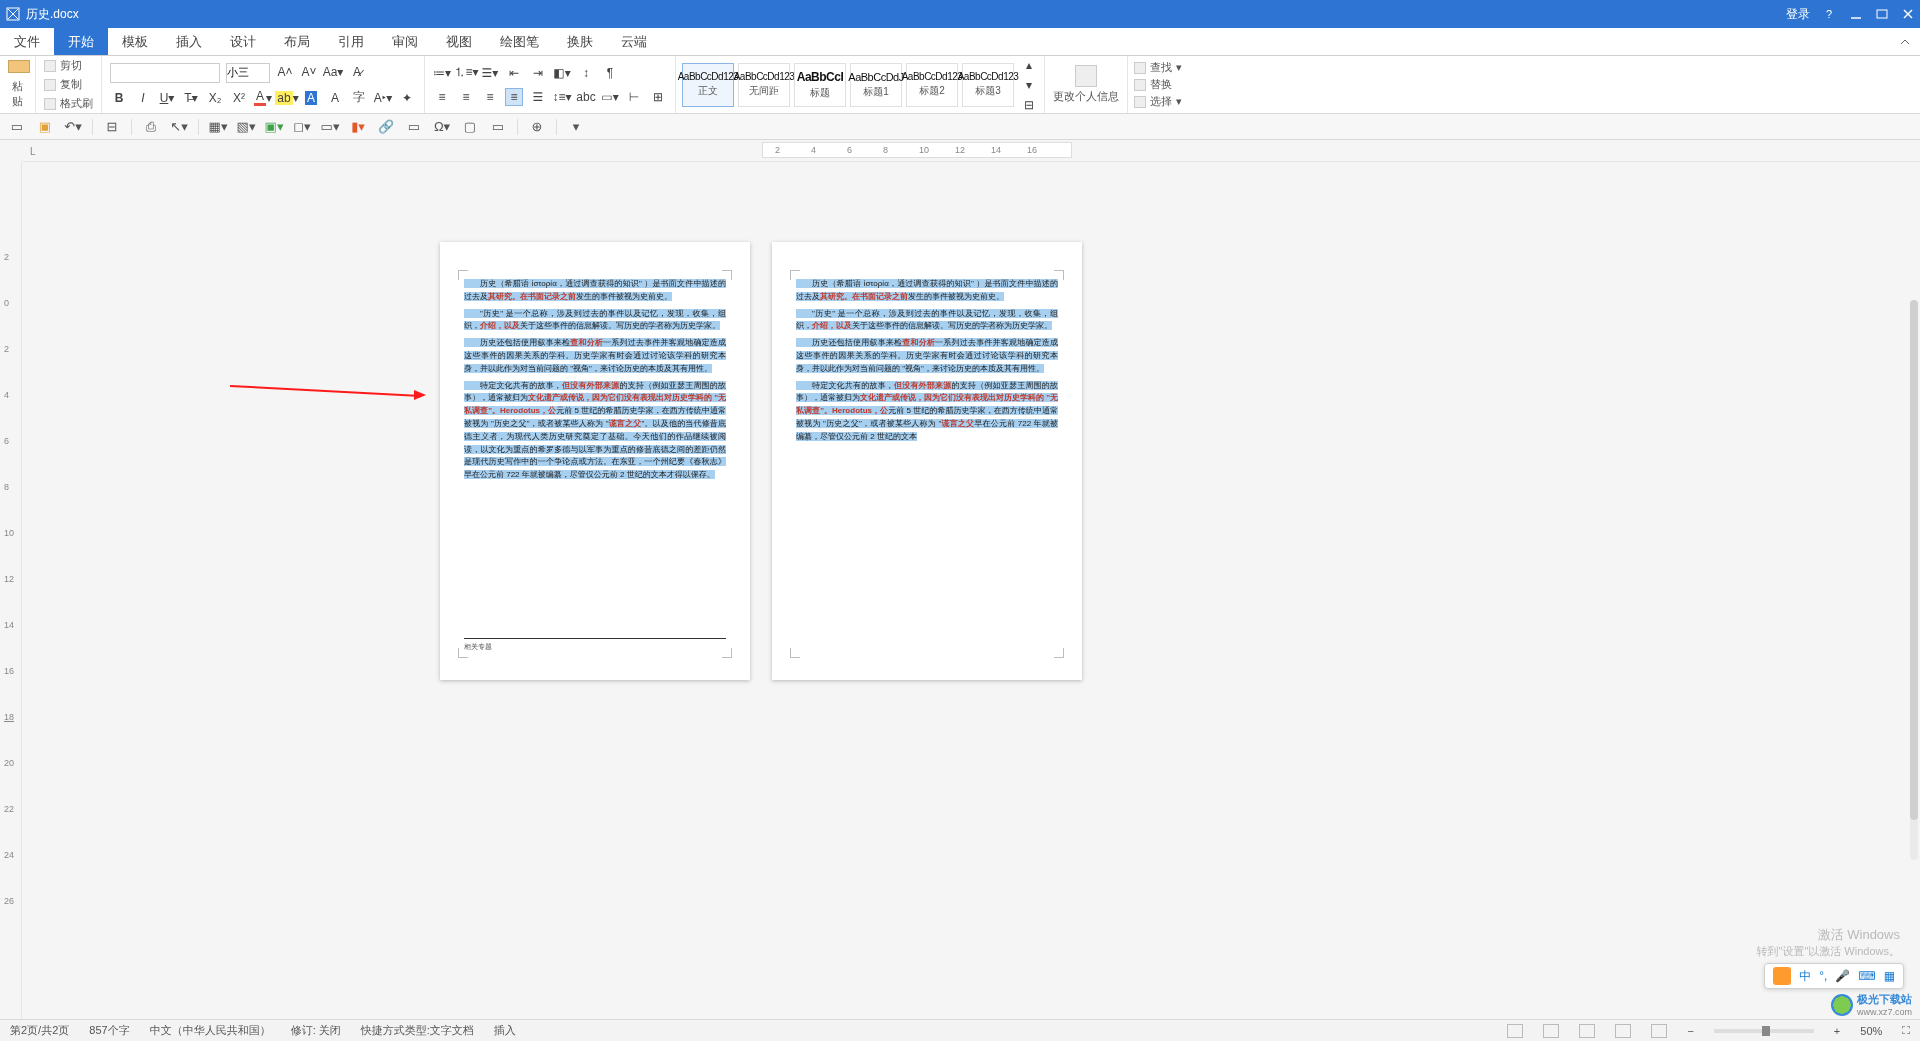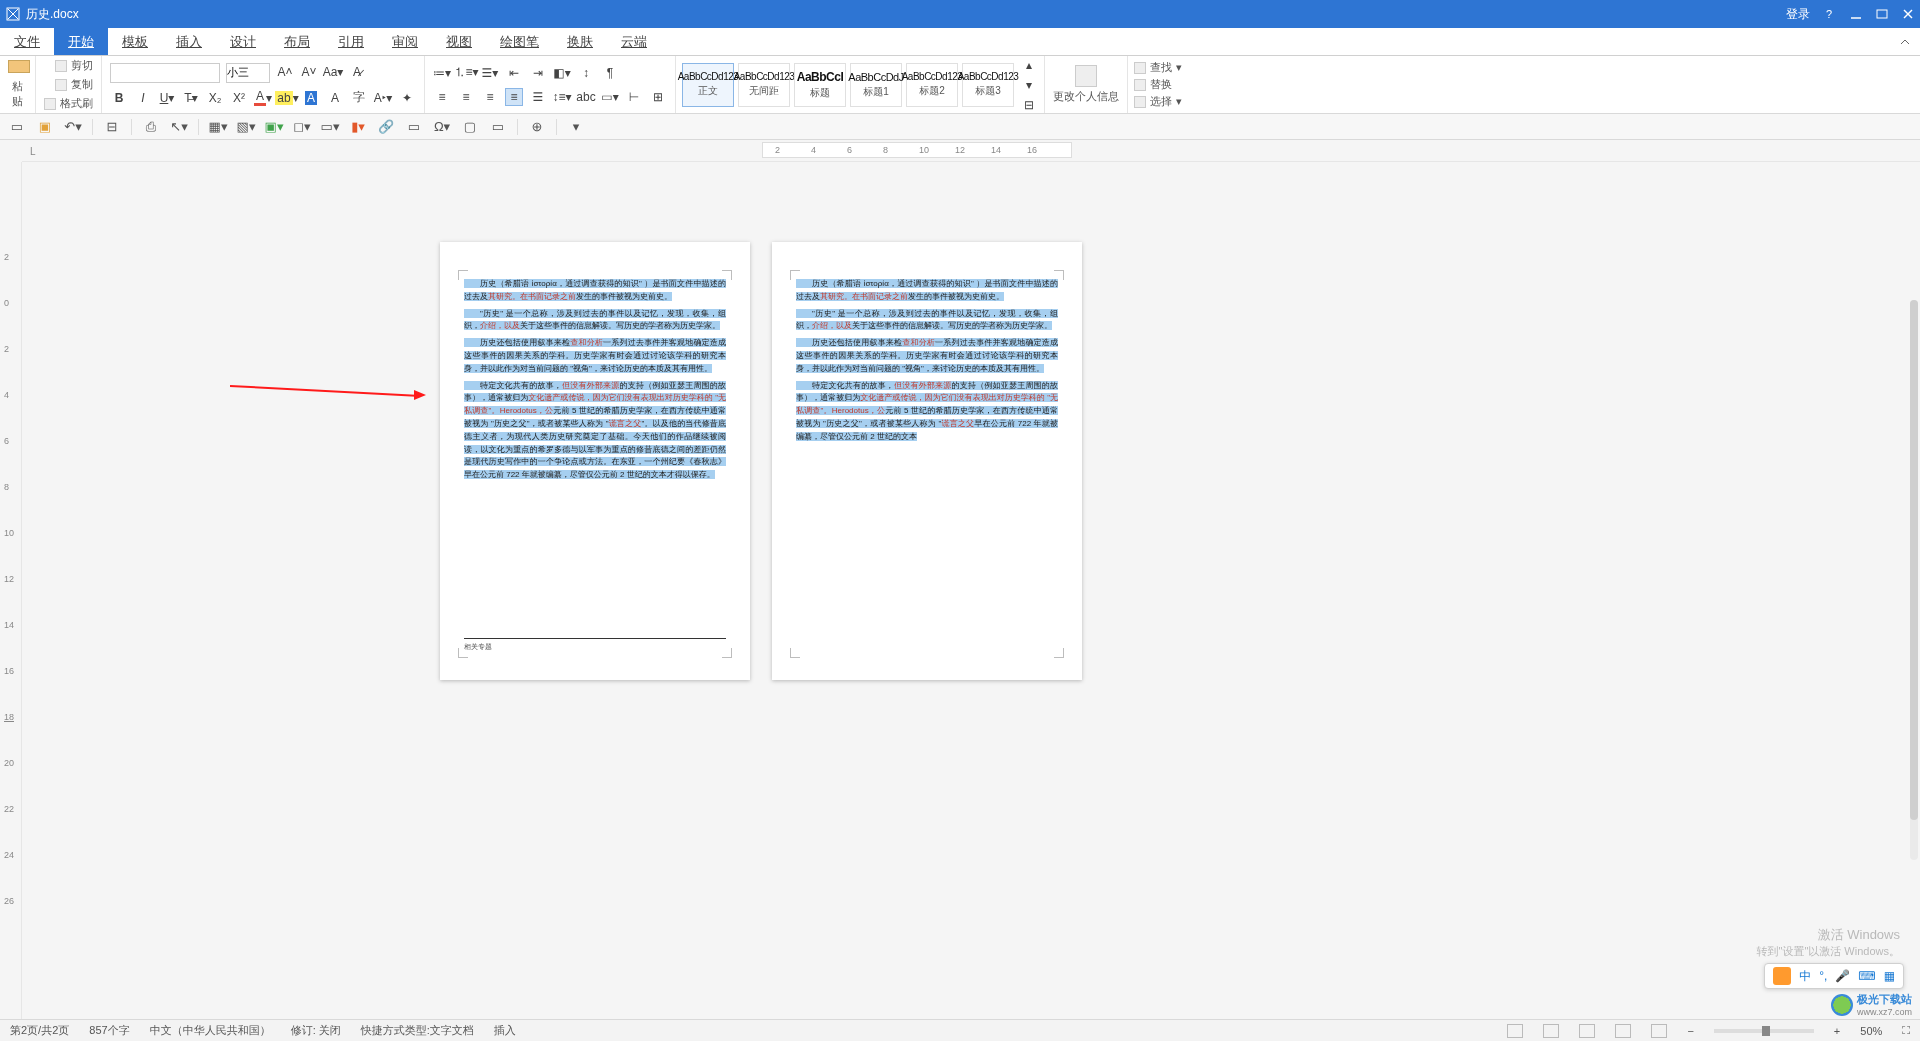--- a/index.html
+++ b/index.html
@@ -4,27 +4,27 @@
 <style>
 * { margin: 0; padding: 0; box-sizing: border-box; font-family: "Microsoft YaHei", sans-serif; }
 html, body { width: 1920px; height: 1041px; overflow: hidden; background: #fff; }
 
 .titlebar { height: 28px; background: #2e75d3; display: flex; align-items: center; color: #fff; font-size: 12px; padding: 0 6px; }
 .titlebar .t-icon { width: 14px; height: 14px; margin-right: 6px; }
 .titlebar .t-right { margin-left: auto; display: flex; align-items: center; gap: 14px; }
 .titlebar .win-btn { width: 12px; height: 12px; display: inline-block; }
 
 .menubar { height: 28px; background: #fff; border-bottom: 1px solid #d0d0d0; display: flex; align-items: stretch; font-size: 13px; color: #444; }
-.menubar .mitem { padding: 1px 14px; display: flex; align-items: center; cursor: pointer; text-decoration: underline; }
+.menubar .mitem { padding: 1px 14px; display: flex; align-items: center; cursor: pointer; }
 .menubar .mitem.active { background: #2e75d3; color: #fff; }
 .menubar .collapse { margin-left: auto; padding: 0 10px; display: flex; align-items: center; }
 
 .ribbon { height: 58px; background: #fff; border-bottom: 1px solid #d9d9d9; display: flex; align-items: center; font-size: 12px; color: #555; }
 .ribbon .grp { border-right: 1px solid #e5e5e5; height: 100%; padding: 4px 8px; display: flex; flex-direction: column; justify-content: center; gap: 4px; }
-.ribbon .grp.col { flex-direction: column; align-items: flex-end; }
+.ribbon .grp.col { flex-direction: column; }
 .ribbon .paste { width: 36px; text-align: center; }
 .ribbon .paste .pic { width: 22px; height: 22px; background: #f2c57b; border: 1px solid #c9a45b; margin: 0 auto 2px; }
 .ribbon .clip-item { font-size: 11px; display: flex; align-items: center; gap: 4px; height: 16px; }
 .ribbon .clip-item .ic { width: 12px; height: 12px; background: #eee; border: 1px solid #ccc; }
 .ribbon .font-row, .ribbon .para-row { display: flex; align-items: flex-start; gap: 6px; }
 .ribbon select, .ribbon input { font-size: 11px; height: 20px; border: 1px solid #ccc; }
 .ribbon .rb-btn { width: 18px; height: 18px; display: inline-flex; align-items: center; justify-content: center; border: 1px solid transparent; font-size: 12px; color: #444; cursor: pointer; }
 .ribbon .rb-btn.sel { background: #cfe3f7; border-color: #8ab6e6; }
 .ribbon .style-gal { display: flex; align-items: center; gap: 4px; height: 100%; padding: 4px 6px; border-right: 1px solid #e5e5e5; }
 .ribbon .stybox { width: 52px; height: 44px; border: 1px solid #e0e0e0; display: flex; flex-direction: column; align-items: center; justify-content: center; font-size: 10px; cursor: pointer; }
@@ -50,21 +50,21 @@
 
 .pages { position: absolute; left: 22px; top: 22px; right: 0; bottom: 0; display: flex; gap: 22px; padding: 80px 0 0 418px; }
 .page { width: 310px; height: 438px; background: #fff; box-shadow: 0 1px 4px rgba(0,0,0,.25); position: relative; padding: 36px 24px 30px; font-size: 8px; line-height: 1.6; color: #222; }
 .page .crop { position: absolute; width: 10px; height: 10px; border-color: #bdbdbd; }
 .page .tl { top: 28px; left: 18px; border-left: 1px solid #bdbdbd; border-top: 1px solid #bdbdbd; }
 .page .tr { top: 28px; right: 18px; border-right: 1px solid #bdbdbd; border-top: 1px solid #bdbdbd; }
 .page .bl { bottom: 22px; left: 18px; border-left: 1px solid #bdbdbd; border-bottom: 1px solid #bdbdbd; }
 .page .br { bottom: 22px; right: 18px; border-right: 1px solid #bdbdbd; border-bottom: 1px solid #bdbdbd; }
 .page p { margin-bottom: 4px; text-align: justify; }
 .hl { background: #a6cff0; }
-.rd { color: #c0392b; }
+.rd { color: #c0392b; font-weight: bold; }
 .page .foot { position: absolute; bottom: 28px; left: 24px; right: 24px; border-top: 1px solid #333; padding-top: 2px; font-size: 7px; color: #555; }
 
 .arrow { position: absolute; }
 .arrow-line { position: absolute; height: 2px; background: #ff1a1a; }
 .arrow-head { position: absolute; width: 0; height: 0; border-top: 5px solid transparent; border-bottom: 5px solid transparent; border-left: 12px solid #ff1a1a; }
 
 .watermark { position: absolute; left: 50%; top: 52%; transform: translate(-50%,-50%); font-size: 90px; color: rgba(120,120,120,.22); letter-spacing: 10px; pointer-events: none; white-space: nowrap; }
 
 .statusbar { height: 22px; background: #f3f3f3; border-top: 1px solid #d9d9d9; display: flex; align-items: center; font-size: 11px; color: #555; padding: 0 10px; gap: 20px; }
 .statusbar .sp { flex: 1; }

